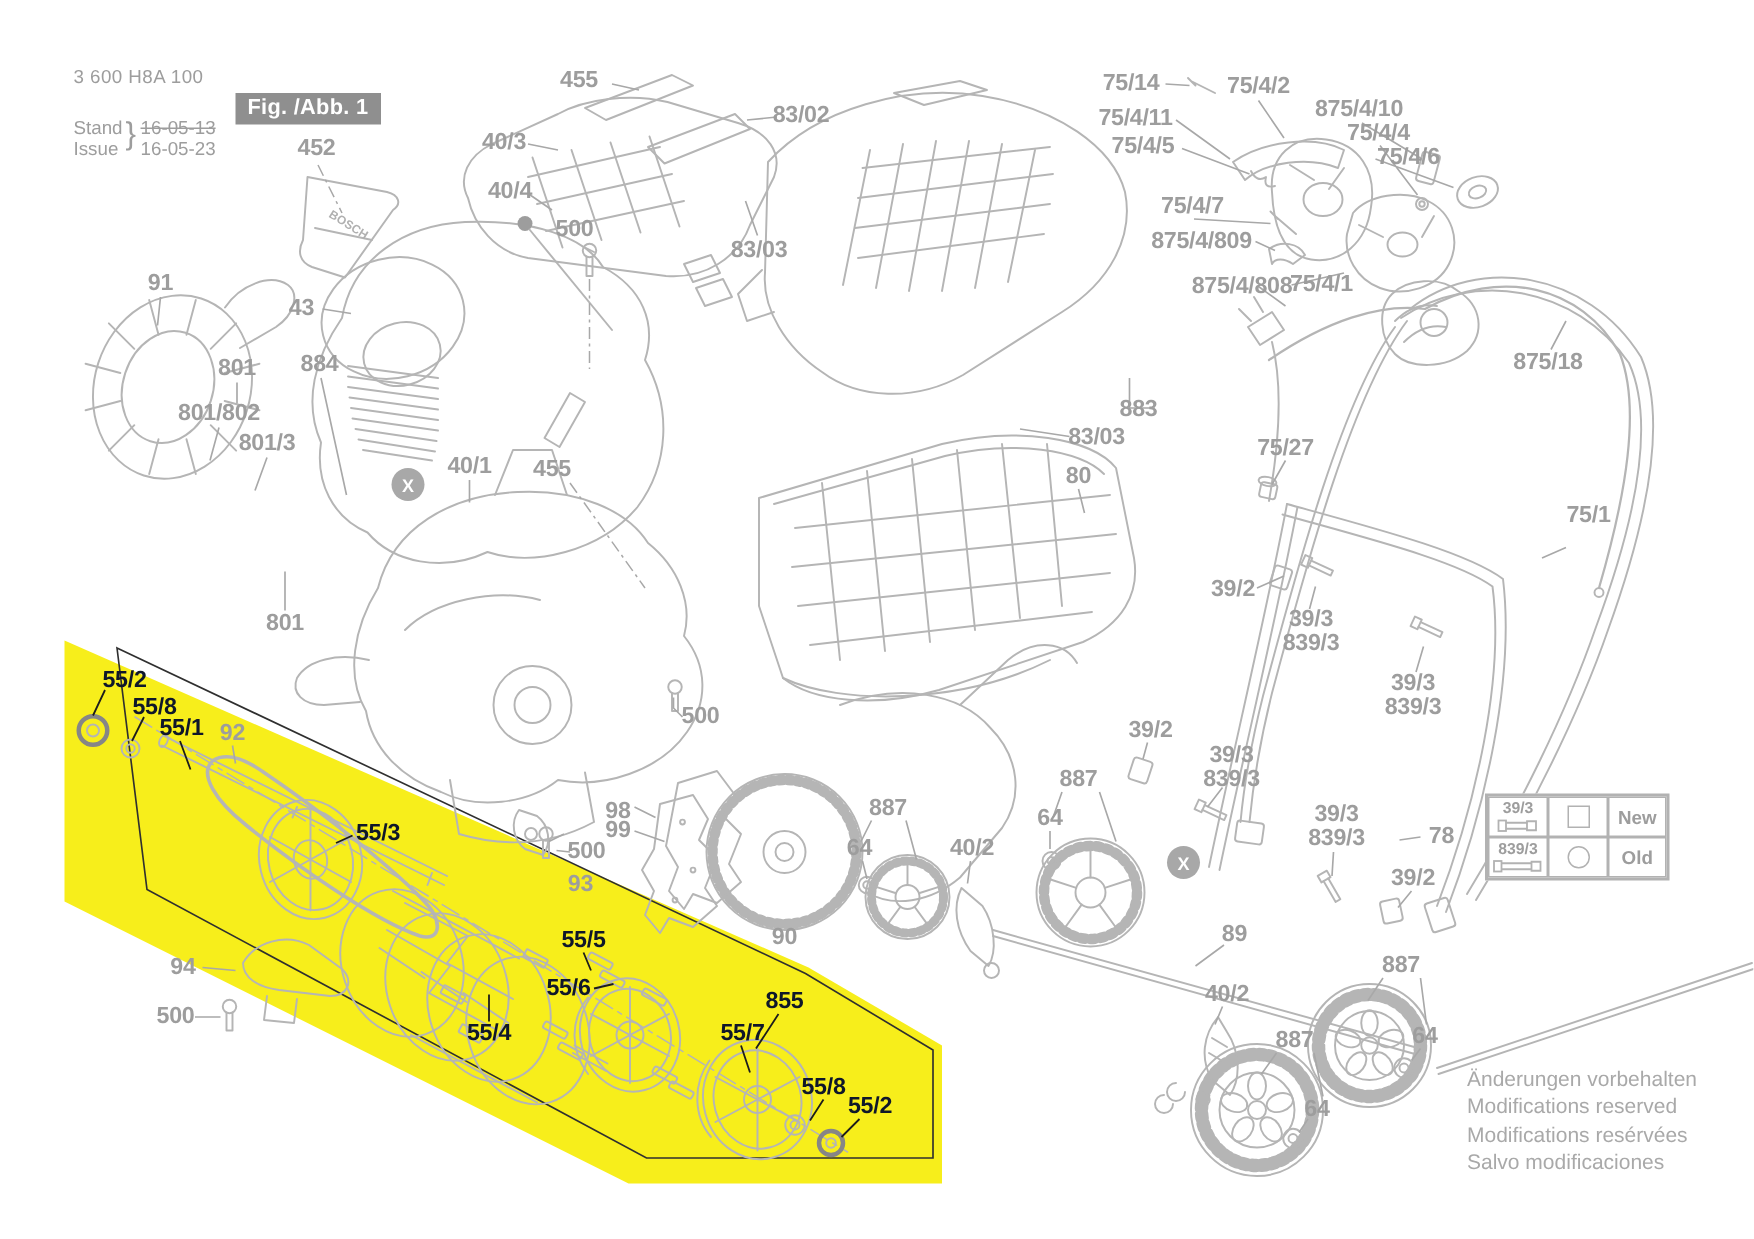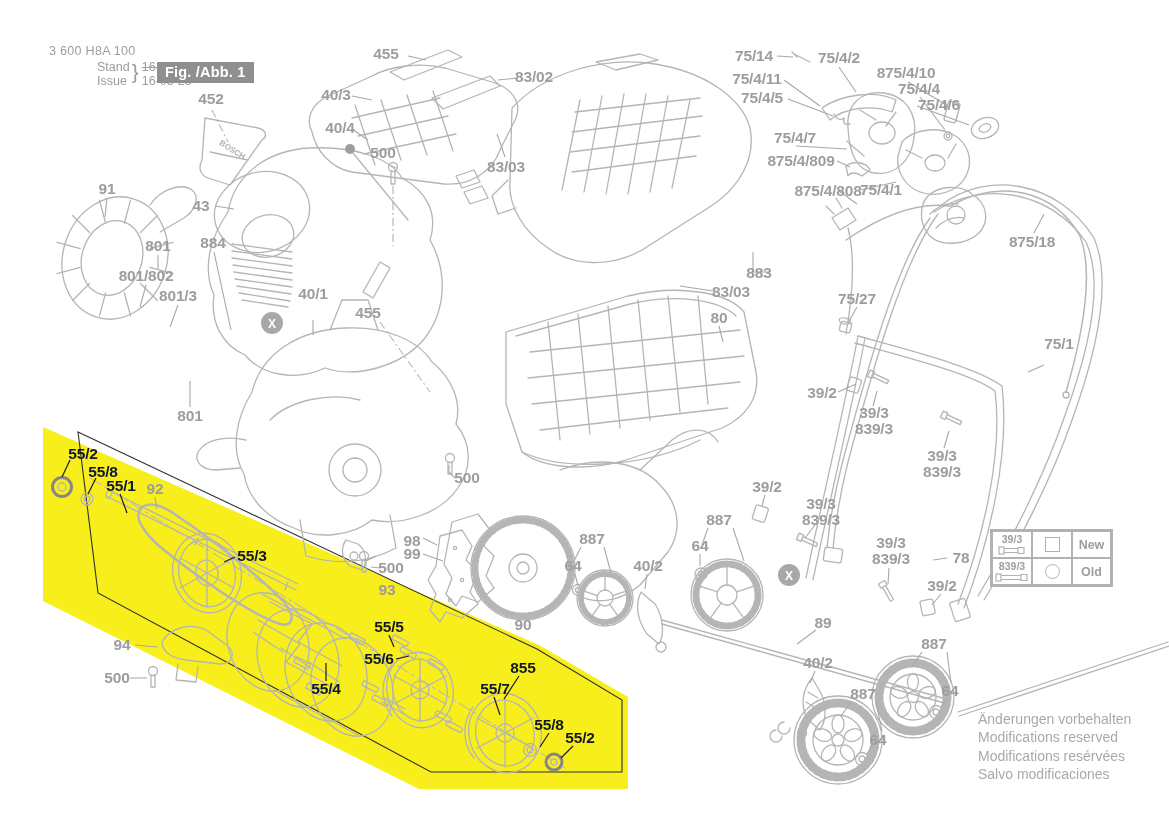--- a/index.html
+++ b/index.html
@@ -10,22 +10,22 @@
   #art{position:absolute;left:0;top:0;}
   .plabel{
     position:absolute;transform:translate(-50%,-50%);
     font-weight:bold;font-size:15.5px;line-height:1.02;
     white-space:pre-line;text-align:center;letter-spacing:-0.2px;pointer-events:none;
   }
   .plabel.gray{color:#9d9d9d;}
   .plabel.hl{color:#0f172a;}
   
   #header{position:absolute;left:49px;top:44px;color:#9d9d9d;font-size:12.5px;}
-  #pnum{margin-bottom:2px;letter-spacing:0.3px;}
-  #standissue{display:flex;margin-left:48px;}
+  #pnum{margin-bottom:20px;letter-spacing:0.3px;}
+  #standissue{display:flex;}
   .si-col{display:flex;flex-direction:column;line-height:1.15;}
   .brace{font-size:21px;font-weight:normal;margin:0 3px 0 2px;color:#9d9d9d;}
   .struck{text-decoration:line-through;}
   #figbadge{
     position:absolute;left:157px;top:62px;background:#8f8f8f;color:#ffffff;
     font-weight:bold;font-size:14.5px;padding:2px 8px 3px 8px;letter-spacing:0.2px;
   }
   
   #legend{
     position:absolute;left:990px;top:529px;border:2px solid #b2b2b2;
@@ -425,21 +425,21 @@
       <div class="plabel gray" style="left: 801px; top: 161px;">875/4/809</div>
       <div class="plabel gray" style="left: 802px; top: 191px; margin-left: 26px;">875/4/808</div>
       <div class="plabel gray" style="left: 881px; top: 190px;">75/4/1</div>
       <div class="plabel gray" style="left: 1032px; top: 242px;">875/18</div>
       <div class="plabel gray" style="left: 107px; top: 189px;">91</div>
       <div class="plabel gray" style="left: 201px; top: 206px;">43</div>
       <div class="plabel gray" style="left: 158px; top: 246px;">801</div>
       <div class="plabel gray" style="left: 213px; top: 243px;">884</div>
       <div class="plabel gray" style="left: 146px; top: 276px;">801/802</div>
       <div class="plabel gray" style="left: 178px; top: 296px;">801/3</div>
-      <div class="plabel gray" style="left: 313px; top: 294px;">40/1</div>
+      <div class="plabel gray" style="left: 313px; top: 311px;">40/1</div>
       <div class="plabel gray" style="left: 368px; top: 313px;">455</div>
       <div class="plabel gray" style="left: 190px; top: 416px;">801</div>
       <div class="plabel gray" style="left: 759px; top: 273px;">883</div>
       <div class="plabel gray" style="left: 731px; top: 292px;">83/03</div>
       <div class="plabel gray" style="left: 719px; top: 318px;">80</div>
       <div class="plabel gray" style="left: 857px; top: 299px;">75/27</div>
       <div class="plabel gray" style="left: 1059px; top: 344px;">75/1</div>
       <div class="plabel gray" style="left: 822px; top: 393px;">39/2</div>
       <div class="plabel gray" style="left: 874px; top: 421px;">39/3
 839/3</div>

